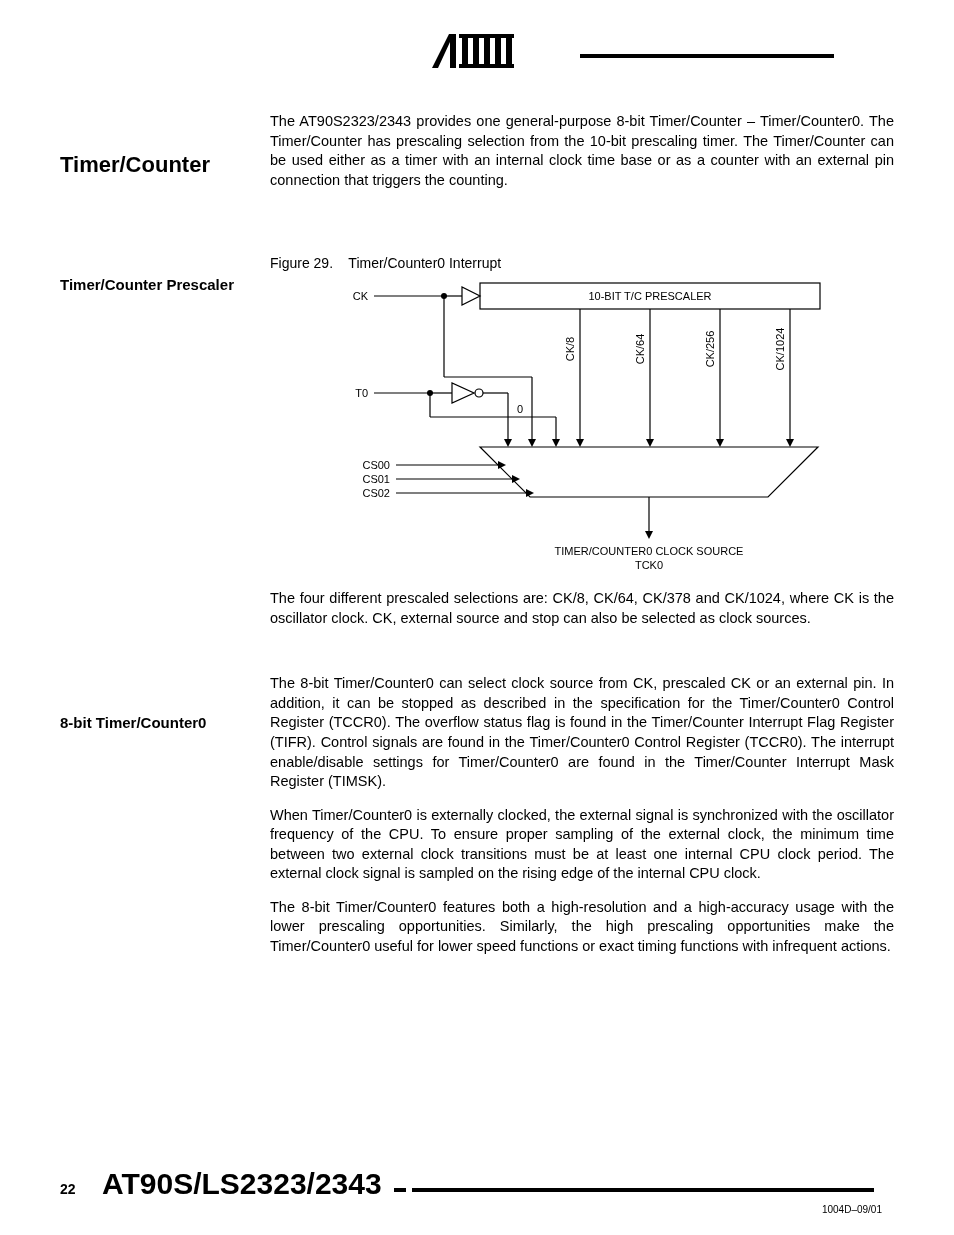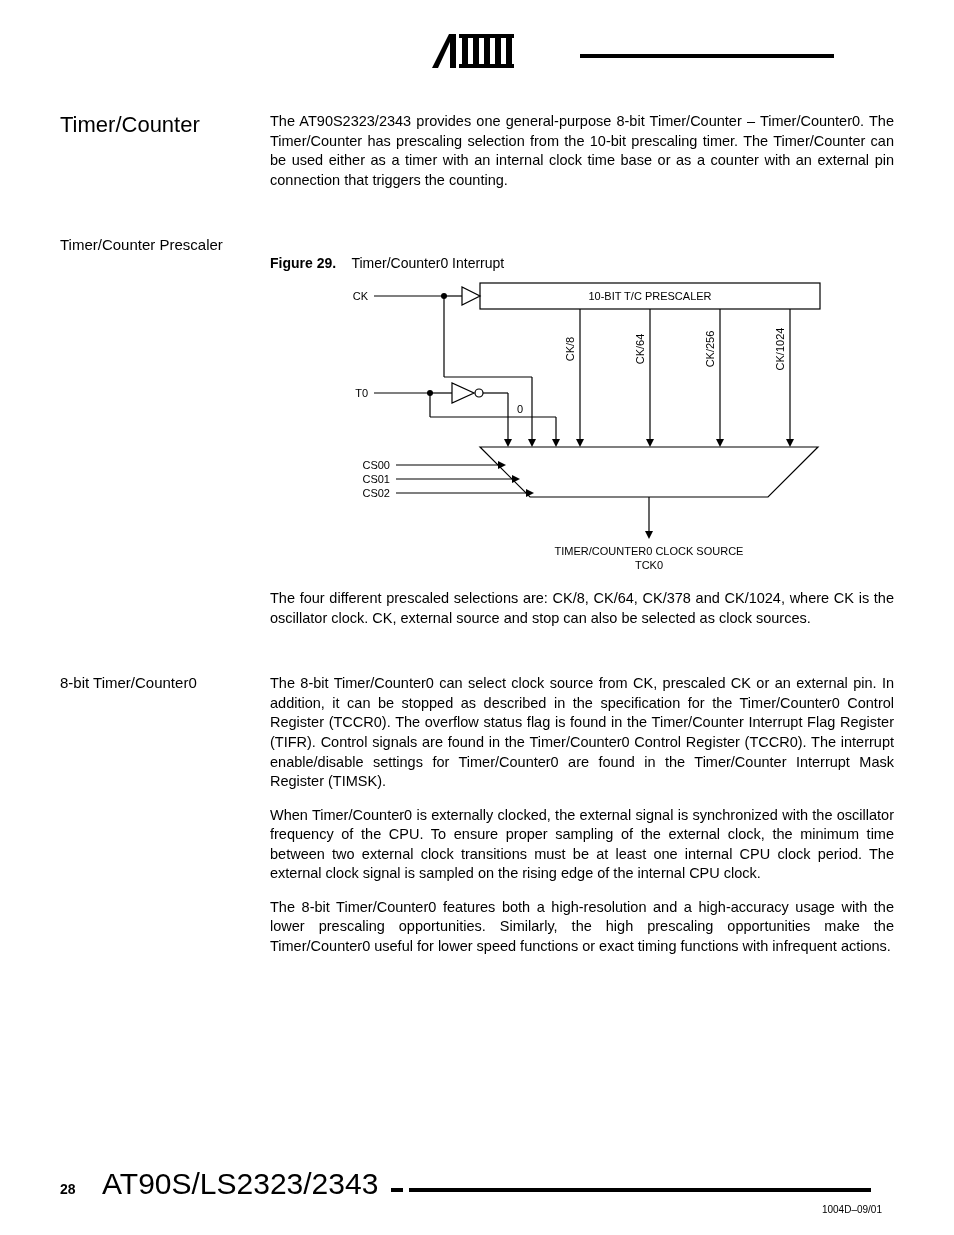--- a/index.html
+++ b/index.html
@@ -35,21 +35,22 @@
     background: #000;
   }
   .section {
     display: flex;
     align-items: flex-start;
     margin-top: 32px;
   }
   .section-title {
     width: 210px;
     flex-shrink: 0;
-    font-weight: normal;
+    font-weight: bold;
+    margin-top: 40px;
   }
   .section-title.big {
     font-size: 22px;
   }
   .section-title.small {
     font-size: 15px;
   }
   .section-body {
     flex: 1;
     font-size: 14.5px;
@@ -58,21 +59,21 @@
   }
   .section-body p {
     margin: 0 0 14px 0;
   }
   .figure-caption {
     font-size: 14px;
     margin-top: 18px;
     margin-bottom: 6px;
   }
   .figure-caption b {
-    font-weight: bold;
+    font-weight: normal;
   }
   .figure {
     width: 560px;
     height: 300px;
     position: relative;
     margin-bottom: 10px;
   }
   .figure svg {
     width: 100%;
     height: 100%;
@@ -88,21 +89,21 @@
   }
   .footer-pagenum {
     font-size: 14px;
     font-weight: bold;
     display: inline-block;
     vertical-align: baseline;
     margin-right: 22px;
   }
   .footer-doc {
     font-size: 30px;
-    font-weight: normal;
+    font-weight: bold;
     display: inline-block;
     vertical-align: baseline;
     text-align: right;
   }
   .footer-rule {
     display: inline-block;
     vertical-align: middle;
     margin-left: 8px;
   }
   .footer-id {
@@ -230,21 +231,21 @@
   <div class="section">
     <div class="section-title small">8-bit Timer/Counter0</div>
     <div class="section-body">
       <p>The 8-bit Timer/Counter0 can select clock source from CK, prescaled CK or an external pin. In addition, it can be stopped as described in the specification for the Timer/Counter0 Control Register (TCCR0). The overflow status flag is found in the Timer/Counter Interrupt Flag Register (TIFR). Control signals are found in the Timer/Counter0 Control Register (TCCR0). The interrupt enable/disable settings for Timer/Counter0 are found in the Timer/Counter Interrupt Mask Register (TIMSK).</p>
       <p>When Timer/Counter0 is externally clocked, the external signal is synchronized with the oscillator frequency of the CPU. To ensure proper sampling of the external clock, the minimum time between two external clock transitions must be at least one internal CPU clock period. The external clock signal is sampled on the rising edge of the internal CPU clock.</p>
       <p>The 8-bit Timer/Counter0 features both a high-resolution and a high-accuracy usage with the lower prescaling opportunities. Similarly, the high prescaling opportunities make the Timer/Counter0 useful for lower speed functions or exact timing functions with infrequent actions.</p>
     </div>
   </div>
 
   <div class="footer">
-    <span class="footer-pagenum">28</span>
+    <span class="footer-pagenum">22</span>
     <span class="footer-doc">AT90S/LS2323/2343</span>
     <span class="footer-rule">
       <svg width="480" height="10" viewBox="0 0 480 10">
         <rect x="0" y="3" width="12" height="4" fill="#000"></rect>
         <rect x="18" y="3" width="462" height="4" fill="#000"></rect>
       </svg>
     </span>
     <span class="footer-id">1004D–09/01</span>
   </div>
 

